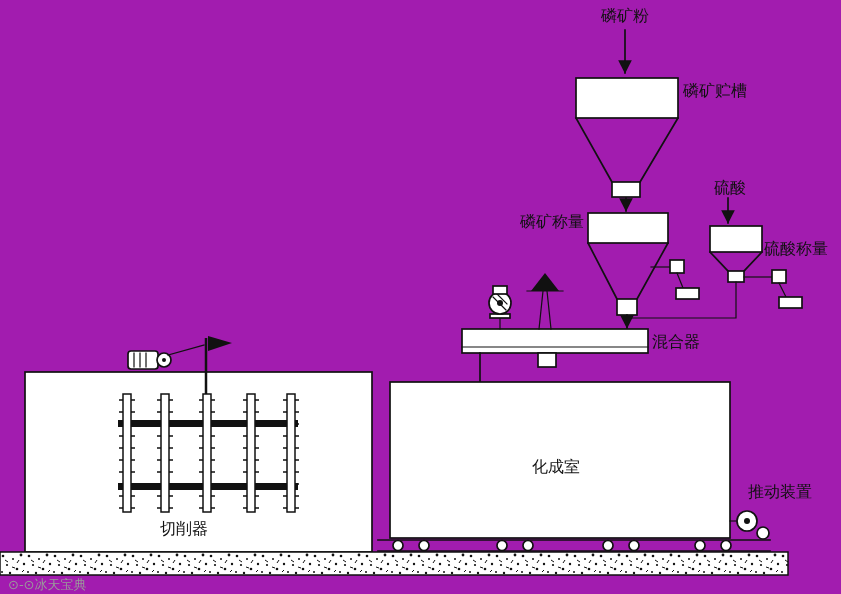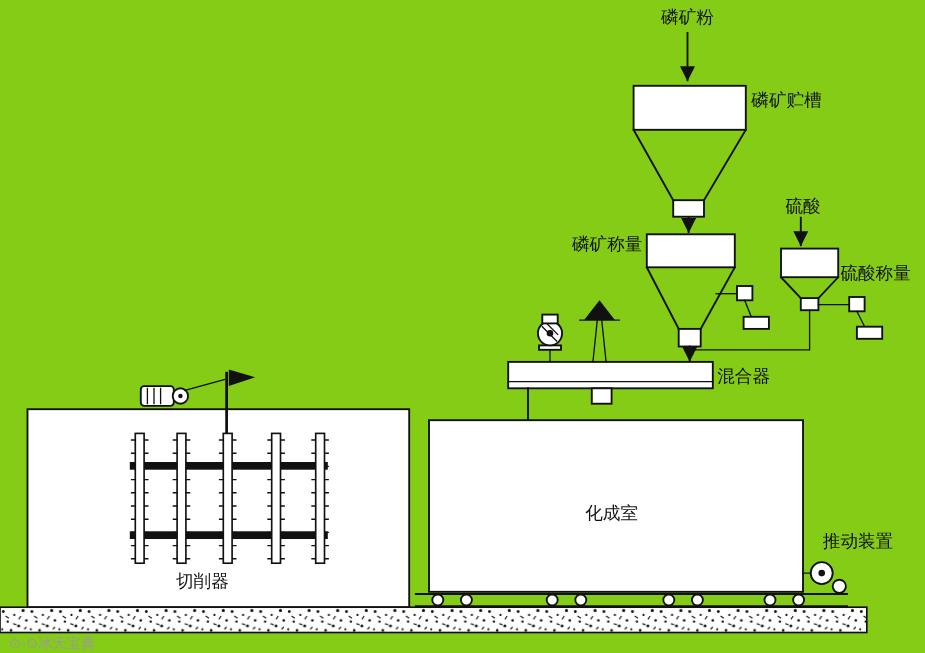--- a/index.html
+++ b/index.html
@@ -1,16 +1,16 @@
 <!DOCTYPE html>
 <html><head>
 <meta charset="utf-8">
 <style>
   html,body{margin:0;padding:0;background:#fff;}
-  .stage{position:relative;width:841px;height:594px;background:#84cc16;overflow:hidden;
+  .stage{position:relative;width:841px;height:594px;background:#a21caf;overflow:hidden;
          font-family:"DejaVu Sans",sans-serif;}
   svg{display:block;}
   .ln{fill:none;stroke:#111;stroke-width:1.7;stroke-linecap:square;}
   .thin{fill:none;stroke:#111;stroke-width:1.2;stroke-linecap:square;}
   .fillw{fill:#fff;stroke:#111;stroke-width:1.7;}
   .solid{fill:#111;stroke:none;}
   .lbl{font-size:16px;fill:#111;font-weight:500;font-family:"DejaVu Sans",sans-serif;}
   .wm{font-size:13px;fill:#9a9a9a;font-family:"DejaVu Sans",sans-serif;}
 </style>
 </head>

